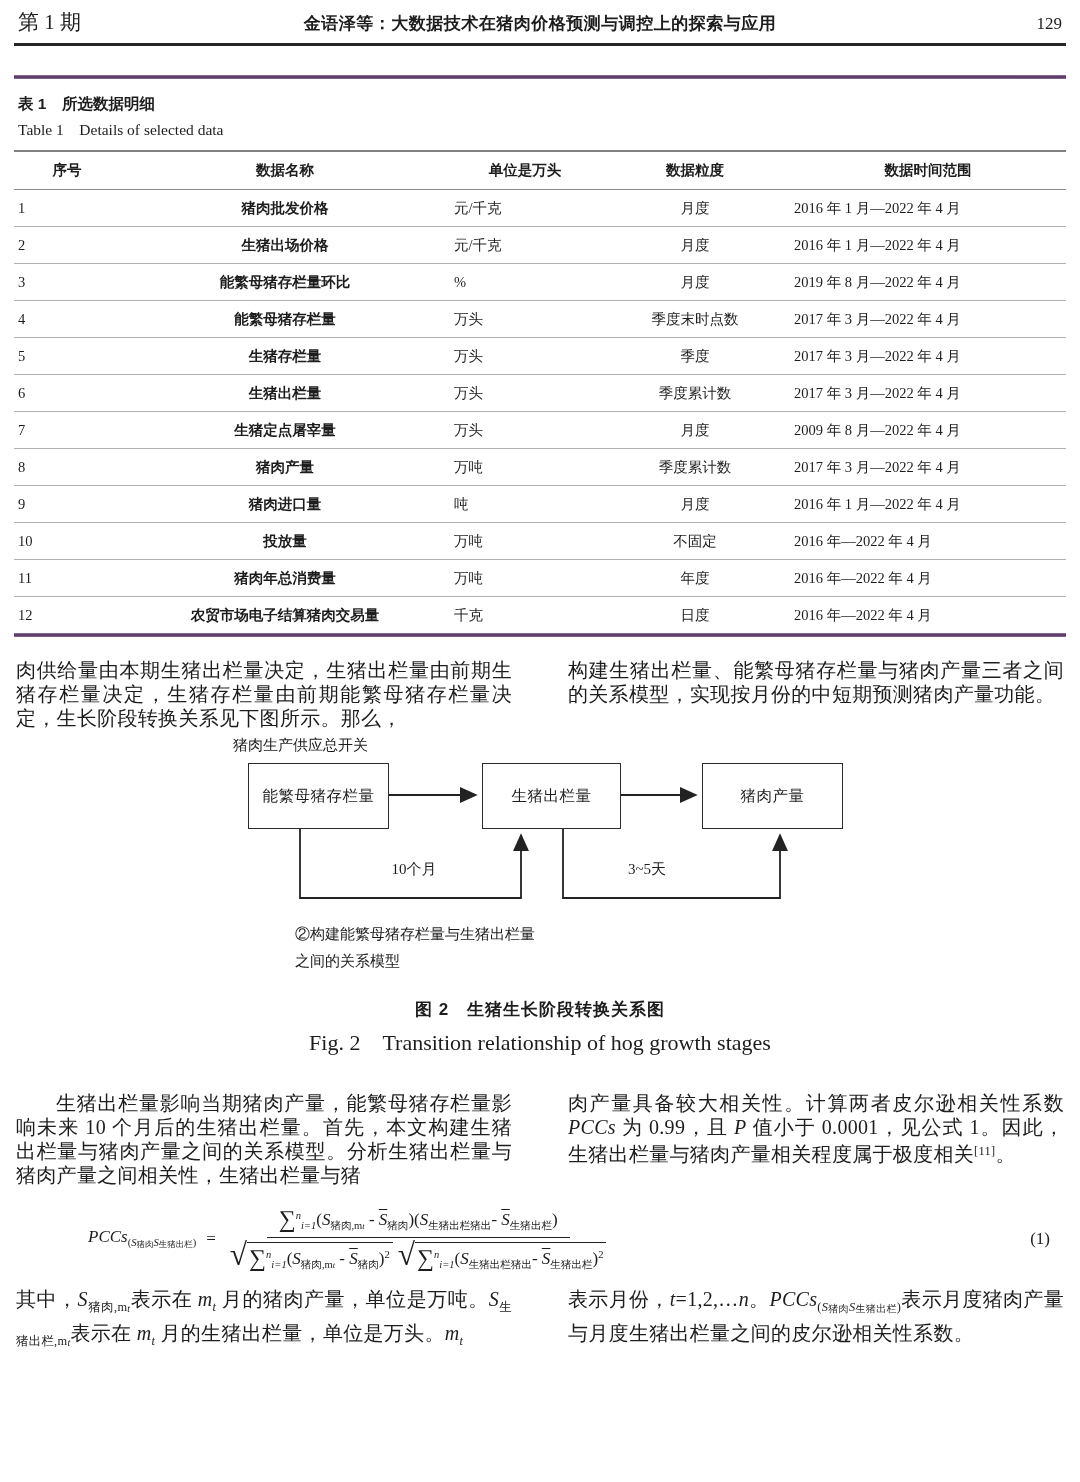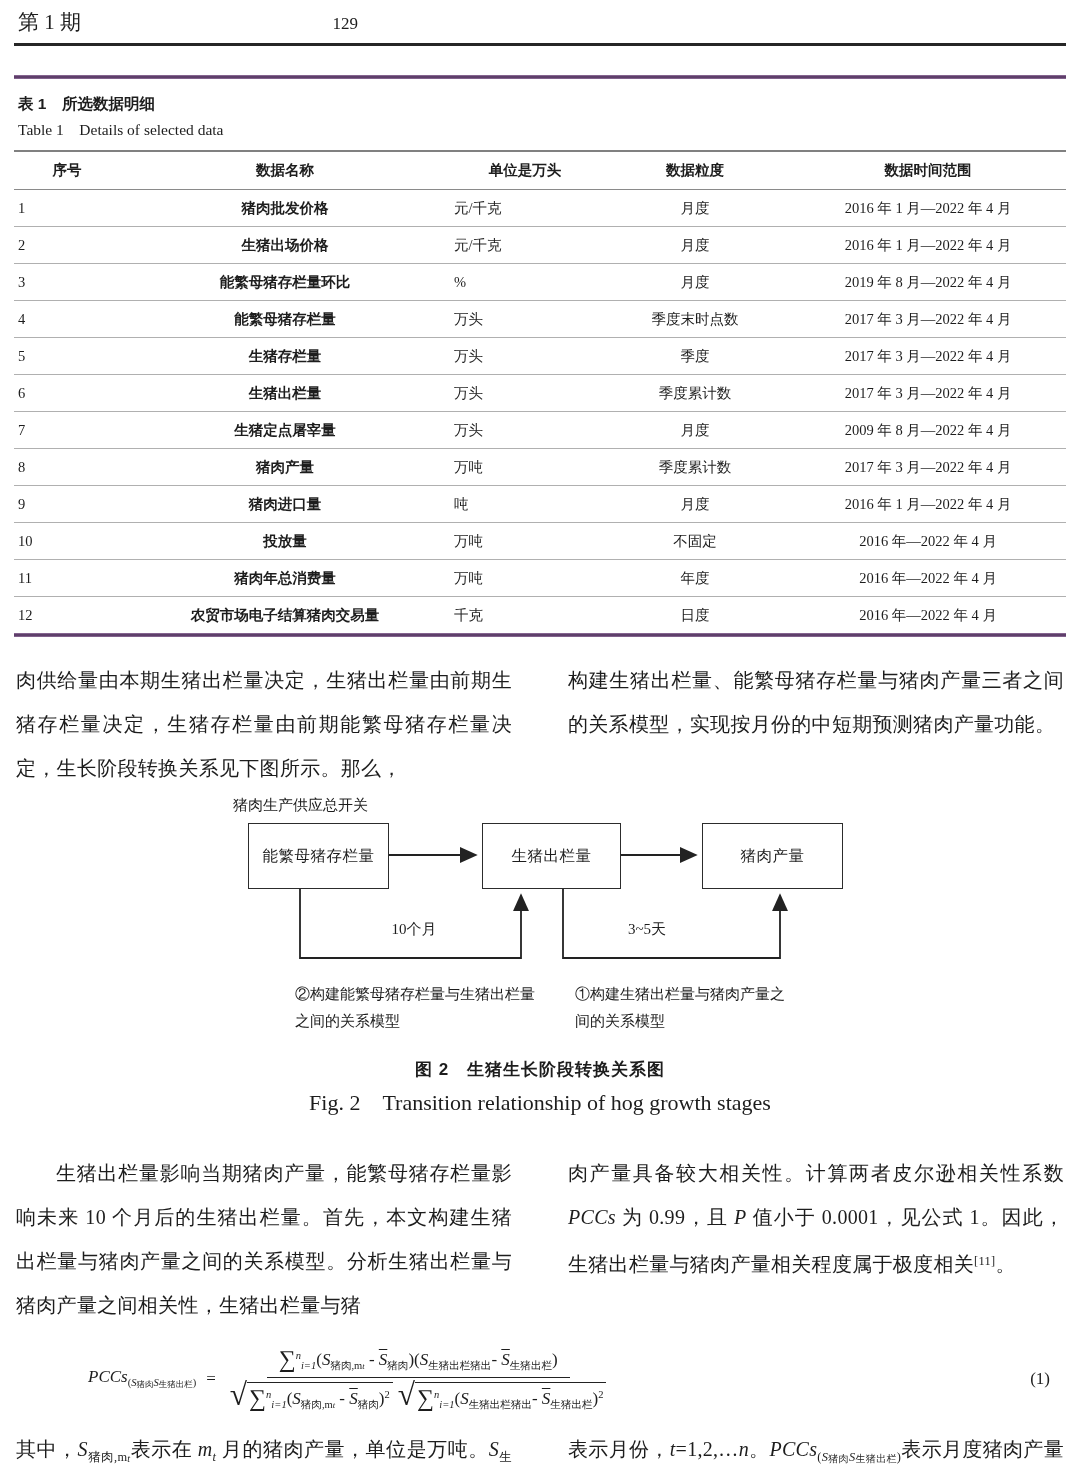--- a/index.html
+++ b/index.html
@@ -32,26 +32,26 @@
   table.datatable td{font-size:14.5px;padding:8.5px 4px;border-bottom:1px solid #b0b0b0;white-space:nowrap;}
   table.datatable tr:last-child td{border-bottom:none;}
   col.w0{width:106px}col.w1{width:330px}col.w2{width:150px}col.w3{width:190px}col.w4{width:276px}
   th.c0{text-align:left;padding-left:6px;}
   th.c2{text-align:left;padding-left:25px;}
   th.c3{text-align:left;padding-left:85px;}
   td.c0{text-align:left;padding-left:6px;}
   td.c1{text-align:center;padding-left:40px;font-weight:bold;}
   td.c2{text-align:left;padding-left:35px;}
   td.c3{text-align:center;}
-  td.c4{text-align:center;padding-left:55px;}
+  td.c4{text-align:left;padding-left:55px;}
 
   
   .twocol{
     display:grid;grid-template-columns:1fr 1fr;column-gap:56px;margin:0 16px;
-    font-size:20px;line-height:44px;text-align:justify;letter-spacing:.3px;
+    font-size:20px;line-height:24px;text-align:justify;letter-spacing:.3px;
   }
   .sec1{margin-top:21px;}
   .sec2{margin-top:33px;}
   .p-indent{text-indent:2em;}
 
   
   .figure{position:relative;height:255px;margin-top:0;}
   .fig-svg{position:absolute;left:0;top:0;width:1080px;height:255px;}
   .fig-box{
     position:absolute;top:33px;height:64px;border:1.6px solid #2c2c2c;background:#fff;
@@ -93,20 +93,21 @@
   .rt-isup{font-size:.62em;vertical-align:.5em;font-style:italic;}
   .rt-bar{font-style:italic;text-decoration:overline;}
   .rt-big{font-size:1.4em;vertical-align:-.1em;}
   .sec3{margin-top:2px;}
 </style>
 </head>
 <body>
 
 <div class="journal-header">
   <span class="issue">第 1 期</span>
+  <span class="jtitle">金语泽等：大数据技术在猪肉价格预测与调控上的探索与应用</span>
   <span class="pageno">129</span>
 </div>
 
 <div class="rule-purple rule-top"></div>
 
 <div class="tcap-zh">表 1　所选数据明细</div>
 <div class="tcap-en">Table 1　Details of selected data</div>
 
 <table class="datatable">
   <colgroup>
@@ -232,21 +233,20 @@
     <path d="M300,98 L300,168 L521,168 L521,106" fill="none" stroke="#222" stroke-width="1.8" marker-end="url(#ah)"></path>
     <path d="M563,98 L563,168 L780,168 L780,106" fill="none" stroke="#222" stroke-width="1.8" marker-end="url(#ah)"></path>
   </svg>
   <div class="fig-switch-label">猪肉生产供应总开关</div>
   <div class="fig-box b1">能繁母猪存栏量</div>
   <div class="fig-box b2">生猪出栏量</div>
   <div class="fig-box b3">猪肉产量</div>
   <div class="fig-loop-label l1">10个月</div>
   <div class="fig-loop-label l2">3~5天</div>
   <div class="fig-ann a1">②构建能繁母猪存栏量与生猪出栏量之间的关系模型</div>
-  <div class="fig-ann a2">①构建生猪出栏量与猪肉产量之间的关系模型</div>
 </div>
 
 <div class="fig-cap-zh">图 2　生猪生长阶段转换关系图</div>
 <div class="fig-cap-en">Fig. 2　Transition relationship of hog growth stages</div>
 
 <div class="twocol sec2">
   <div class="p-indent">生猪出栏量影响当期猪肉产量，能繁母猪存栏量影响未来 10 个月后的生猪出栏量。首先，本文构建生猪出栏量与猪肉产量之间的关系模型。分析生猪出栏量与猪肉产量之间相关性，生猪出栏量与猪</div>
   <div><span class="rt-n">肉产量具备较大相关性。计算两者皮尔逊相关性系数 </span><span class="rt-i">PCCs</span><span class="rt-n"> 为 0.99，且 </span><span class="rt-i">P</span><span class="rt-n"> 值小于 0.0001，见公式 1。因此，生猪出栏量与猪肉产量相关程度属于极度相关</span><span class="rt-sup">[11]</span><span class="rt-n">。</span></div>
 </div>
 

